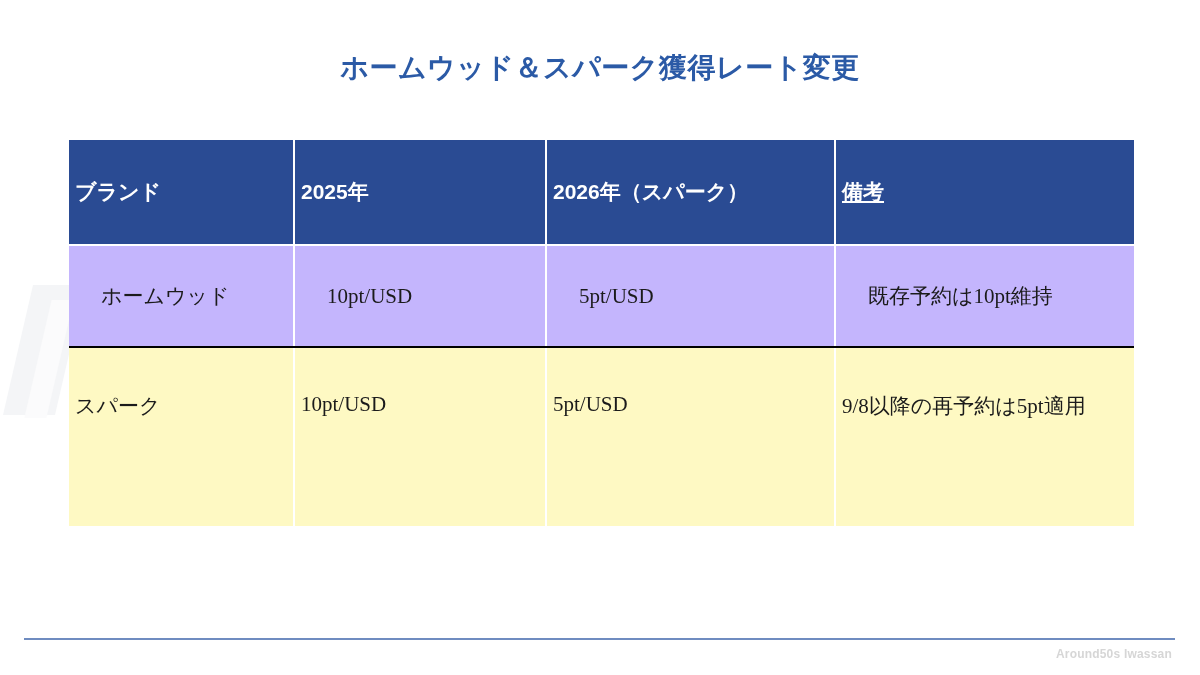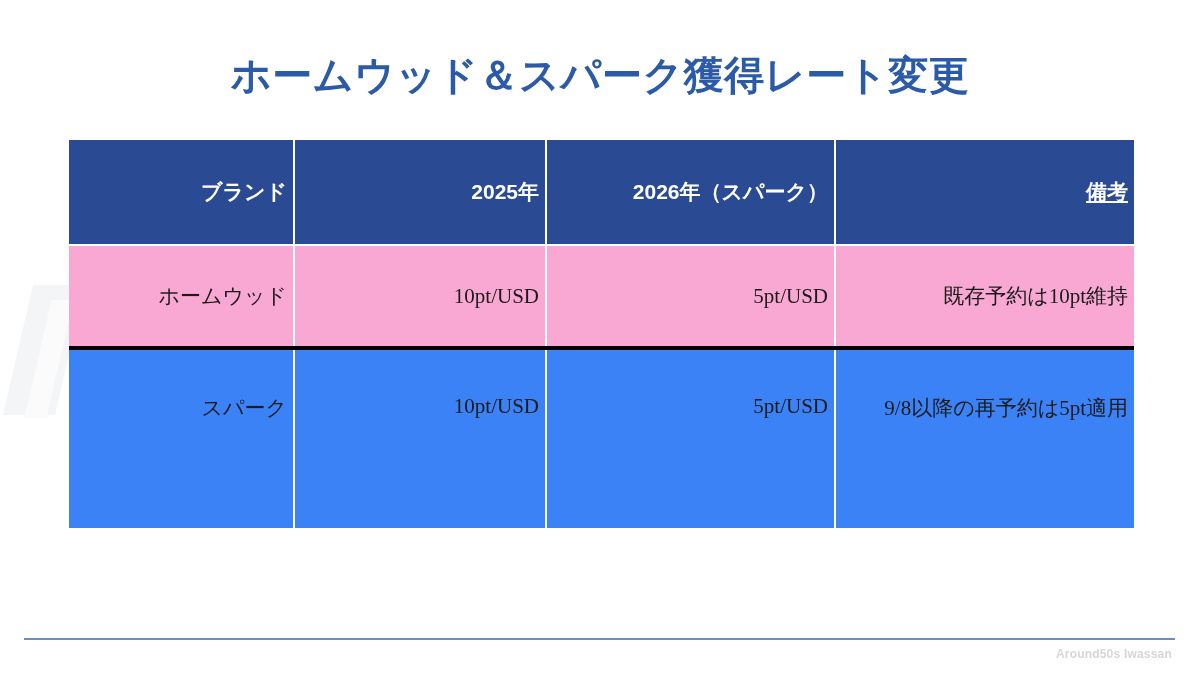--- a/index.html
+++ b/index.html
@@ -44,21 +44,21 @@
     transform: skewX(-13deg);
     pointer-events: none;
   }
 
   .slide-title {
     position: absolute;
     left: 0;
     top: 50px;
     width: 1200px;
     text-align: center;
-    font-size: 40px;
+    font-size: 28px;
     font-weight: bold;
     color: #2b5aa6;
     letter-spacing: 0.5px;
     line-height: 1.25;
     white-space: nowrap;
   }
 
   .rate-table {
     position: absolute;
     left: 69px;
@@ -68,21 +68,21 @@
     table-layout: fixed;
   }
 
   .rate-table col.c1 { width: 225px; }
   .rate-table col.c2 { width: 252px; }
   .rate-table col.c3 { width: 289px; }
   .rate-table col.c4 { width: 299px; }
 
   .rate-table th,
   .rate-table td {
-    text-align: right;
+    text-align: left;
     vertical-align: middle;
     padding: 0 6px;
     border-left: 2px solid #ffffff;
     border-right: 2px solid #ffffff;
     overflow: hidden;
     white-space: nowrap;
   }
 
   .rate-table thead th {
     height: 104px;
@@ -100,27 +100,27 @@
     font-size: 21px;
     font-weight: normal;
     color: #1b1b1b;
     font-family: "Liberation Serif", serif;
   }
   .rate-table tbody td:first-child { border-left: none; }
   .rate-table tbody td:last-child { border-right: none; margin-left: 15px; }
 
   .rate-table tbody tr.row-a td {
     height: 100px;
-    background: #f9a8d4;
-    border-bottom: 4px solid #000000;
+    background: #c4b5fd;
+    border-bottom: 2px solid #000000;
     padding-left: 32px;
   }
   .rate-table tbody tr.row-b td {
     height: 134px;
-    background: #3b82f6;
+    background: #fef9c3;
     vertical-align: top;
     padding-top: 44px;
   }
 
   .footer-rule {
     position: absolute;
     left: 24px;
     top: 638px;
     width: 1151px;
     height: 2px;

